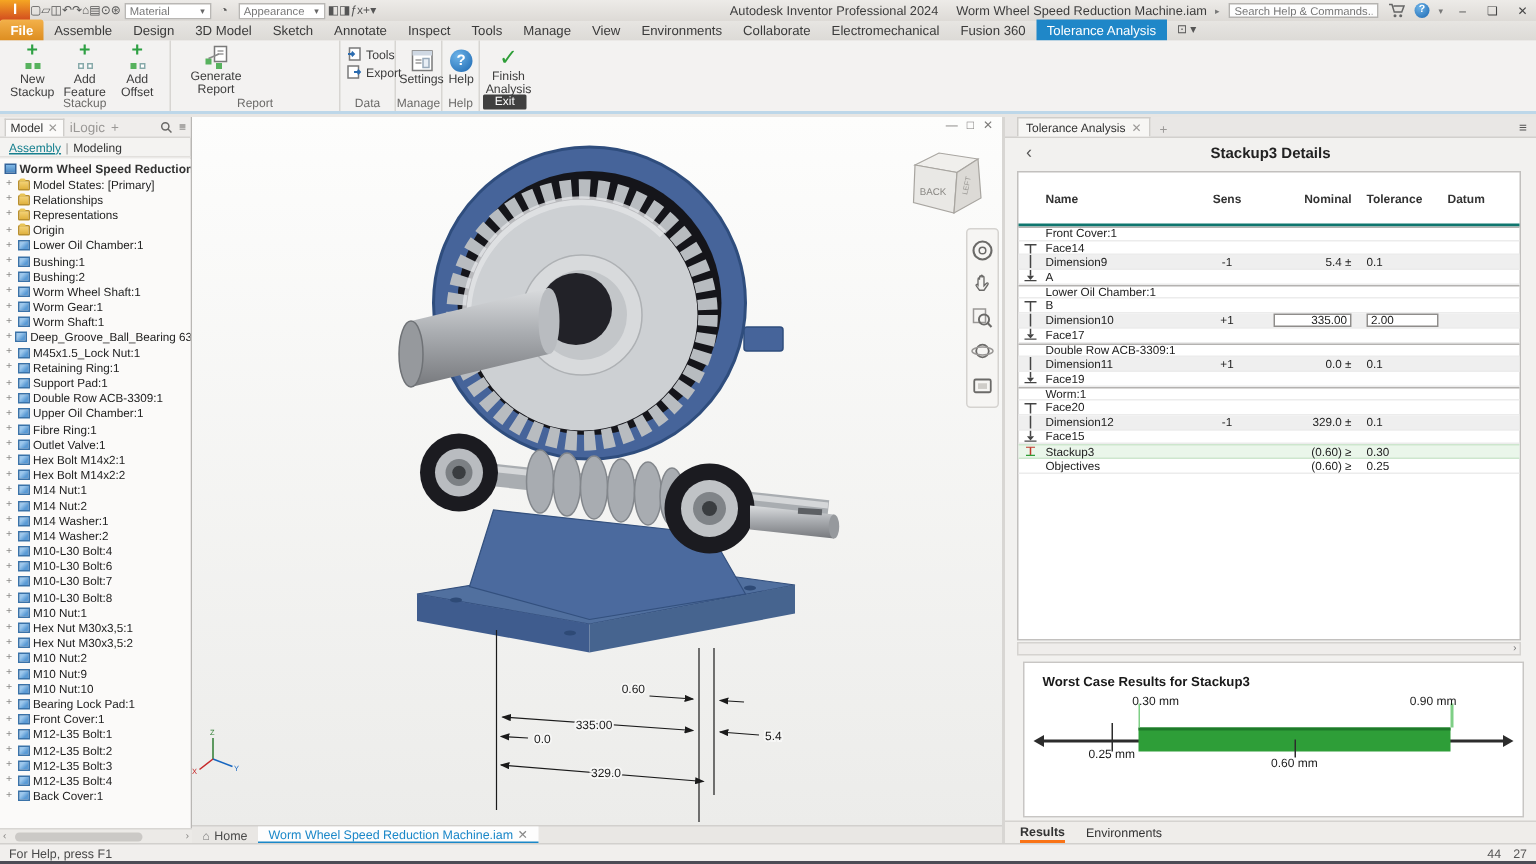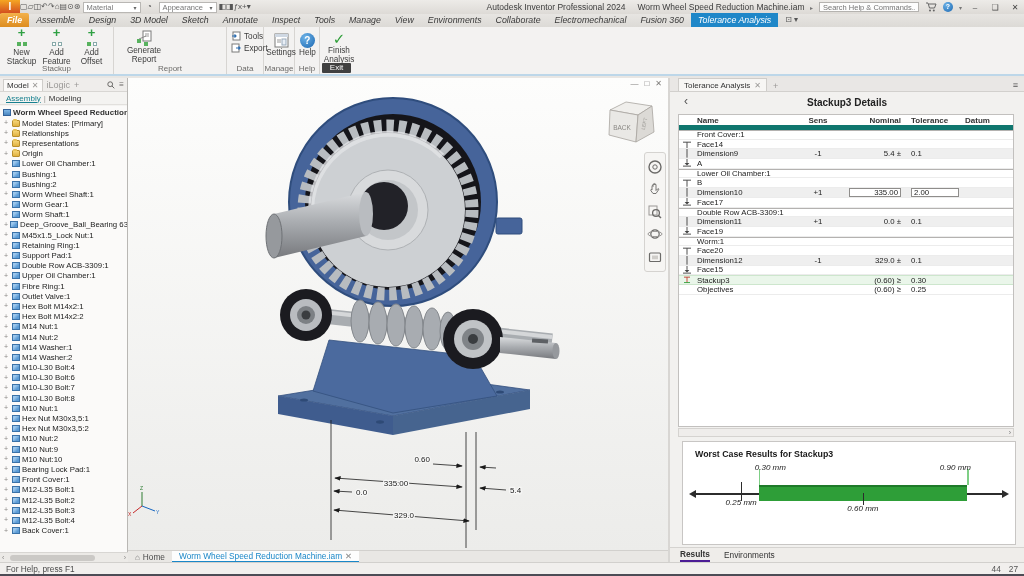--- a/index.html
+++ b/index.html
@@ -13,21 +13,21 @@
   .qicon { width:14px; text-align:center; color:#555; font-size:8px; line-height:14px; cursor:default; }
   .qsel { height:11px; width:58px; background:#fff; border:1px solid #b9b7b4; font-size:7.5px; color:#777; display:flex; align-items:center; padding:0 3px; justify-content:space-between; margin:0 2px; }
   .qsel .car { color:#666; font-size:6px; }
   .apptitle { position:absolute; left:50%; transform:translateX(-8%); top:0; height:14px; display:flex; align-items:center; gap:12px; font-size:8.5px; color:#3c3c3c; white-space:nowrap; }
   .tb-right { position:absolute; right:2px; top:0; height:14px; display:flex; align-items:center; gap:6px; }
   .searchbox { width:100px; height:10px; background:#fdfdfd; border:1px solid #b5b3b0; font-size:7.5px; color:#8a8a8a; padding:0 3px; }
   .winbtn { width:14px; text-align:center; color:#444; font-size:8px; }
 
   
   .tabrow { position:absolute; left:0; top:14px; width:1024px; height:13px; background:linear-gradient(#e7e5e2,#dcdad6); display:flex; align-items:flex-end; }
-  .rtab { padding:1px 7px 1px 7px; font-size:8.8px; color:#3a3a3a; height:14px; line-height:12px; white-space:nowrap;font-style:italic; }
+  .rtab { padding:1px 7px 1px 7px; font-size:8.8px; color:#3a3a3a; height:14px; line-height:12px; white-space:nowrap; }
   .rtab.file { background:linear-gradient(#f3b14a,#dd8d20); color:#fff; font-weight:bold; border-radius:2px 2px 0 0; }
   .rtab.active { background:#1f87c8; color:#fff; }
   .rtab.icontab { color:#555; font-size:8px; }
 
   
   .ribbon { position:absolute; left:0; top:27px; width:1024px; height:49px; background:#f3f2f1; border-bottom:2px solid #bdd7e9; display:flex; }
   .rgroup { position:relative; height:47px; border-right:1px solid #d7d5d2; display:flex; padding:1px 4px 10px 4px; }
   .glabel { position:absolute; left:0; right:0; bottom:0; height:10px; text-align:center; font-size:8px; color:#6b6a68; line-height:10px; }
   .glabel.exit { background:#404040; color:#fff; margin:0 2px 1px 2px; border-radius:1px; }
   .bigbtn { width:36px; display:flex; flex-direction:column; align-items:center; font-size:8.2px; color:#3c3c3c; text-align:center; padding-top:2px; }
@@ -73,21 +73,21 @@
 
   
   .rpanel { position:absolute; left:668px; top:78px; width:356px; bottom:14px; background:#f2f1ef; border-left:2px solid #d8d6d3; }
   .ptabs { height:14px; background:#e9e7e5; display:flex; align-items:flex-end; padding-left:8px; gap:6px; border-bottom:1px solid #d2d0cd; }
   .ptab { background:#f7f6f4; border:1px solid #cfcdca; border-bottom:none; height:13px; padding:0 5px; font-size:8px; display:flex; gap:4px; align-items:center; }
   .pmenu { position:absolute; right:6px; top:2px; font-size:9px; color:#555; }
   .phead { height:20px; position:relative; display:flex; align-items:center; }
   .backar { position:absolute; left:14px; font-size:12px; color:#555; top:2px; }
   .ptitle { width:100%; text-align:center; font-weight:bold; font-size:10px; color:#222; }
   .tbl { position:absolute; left:8px; right:10px; top:36px; height:313px; background:#fff; border:1px solid #c2c0be; }
-  .thr { display:flex; height:15px; border-bottom:5px solid #0f766e; align-items:center; font-weight:bold; font-size:8px; color:#333; }
+  .thr { display:flex; height:36px; border-bottom:2px solid #0f766e; align-items:center; font-weight:bold; font-size:8px; color:#333; }
   .trow { display:flex; height:9.7px; align-items:center; font-size:7.8px; color:#222; border-bottom:0.5px solid #ececec; }
   .trow.comp { border-top:1px solid #b4b2b0; }
   .trow.dim { background:#efefef; }
   .trow.stack { background:#eaf6ea; border-top:1px solid #cde6cd; border-bottom:1px solid #cde6cd; }
   .c-gut { flex:0 0 16px; height:100%; position:relative; }
   .c-name { flex:1 1 auto; padding-left:2px; white-space:nowrap; overflow:hidden; }
   .c-sens { flex:0 0 38px; text-align:center; }
   .c-nom { flex:0 0 66px; text-align:right; padding-right:2px; }
   .c-tol { flex:0 0 56px; text-align:left; padding-left:8px; }
   .c-dat { flex:0 0 54px; padding-left:6px; }
@@ -98,23 +98,23 @@
   .chartcard { position:absolute; left:12px; right:8px; top:363px; height:104px; background:#fff; border:1px solid #c8c6c4; }
   .ctitle { position:absolute; left:12px; top:7px; font-weight:bold; font-size:8.8px; color:#1a1a1a; }
   .carea { position:absolute; left:6px; right:6px; top:0; bottom:0; }
   .axis { position:absolute; left:2%; right:2%; top:51px; height:1.5px; background:#2c2c2c; }
   .axis:before,.axis:after { content:""; position:absolute; top:-3.25px; border-top:4px solid transparent; border-bottom:4px solid transparent; }
   .axis:before { left:-6px; border-right:7px solid #2c2c2c; }
   .axis:after { right:-6px; border-left:7px solid #2c2c2c; }
   .rbar { position:absolute; top:43px; height:16px; background:#2e9e38; border-top:2px solid #1f7a2a; }
   .endln { position:absolute; top:27px; height:16px; width:1.5px; background:#7fcf86; }
   .tick { position:absolute; width:1.2px; background:#2c2c2c; }
-  .clab { position:absolute; font-size:8px; color:#1a1a1a; white-space:nowrap;font-style:italic; }
+  .clab { position:absolute; font-size:8px; color:#1a1a1a; white-space:nowrap; }
   .restabs { position:absolute; left:0; right:0; bottom:0; height:15px; background:#efEDEA; border-top:1px solid #d5d3d0; display:flex; align-items:center; padding-left:10px; gap:14px; font-size:8.3px; }
-  .rtab2.active { font-weight:bold; border-bottom:2px solid #4c1d95; padding-bottom:1px; }
+  .rtab2.active { font-weight:bold; border-bottom:2px solid #f97316; padding-bottom:1px; }
 
   
   .statusbar { position:absolute; left:0; bottom:2px; width:1024px; height:12px; background:#f1efed; border-top:1px solid #d2d0cd; display:flex; align-items:center; justify-content:space-between; padding:0 6px; font-size:8.3px; color:#4a4a4a; }
   .statusnums { display:flex; gap:8px; color:#555; }
   .bottomstrip { position:absolute; left:0; bottom:0; width:1024px; height:2px; background:#4c4c55; }
 
   .dimtext { font-size:8px; fill:#1a1a1a; paint-order:stroke; stroke:#f7f7f6; stroke-width:2.5px; }
 </style>
 </head>
 <body>

